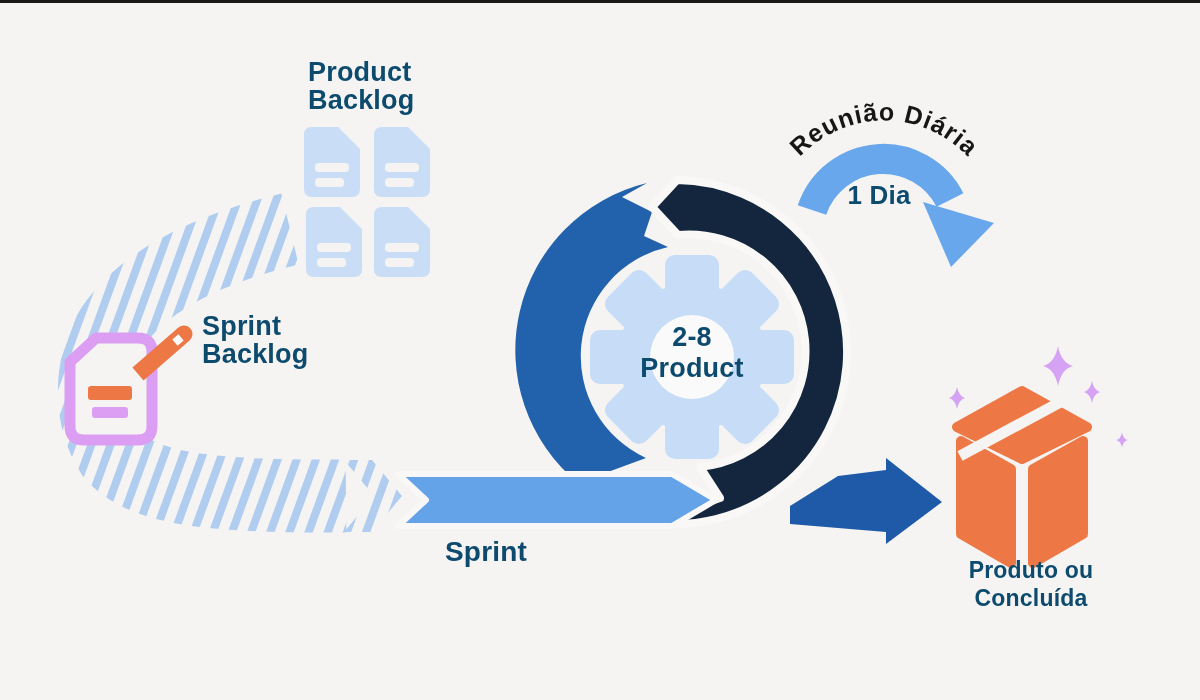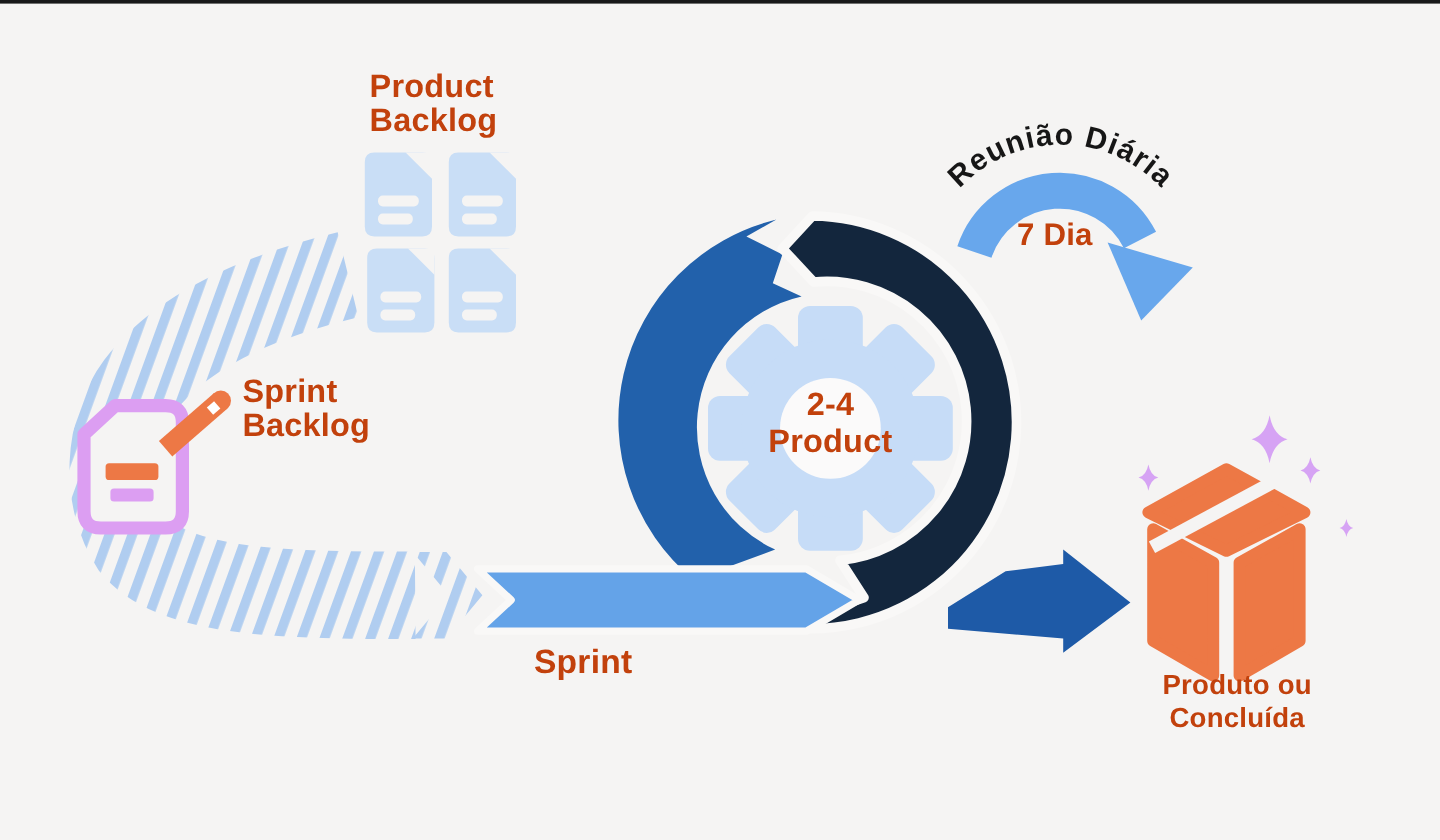--- a/index.html
+++ b/index.html
@@ -1,21 +1,21 @@
 <!DOCTYPE html>
 <html><head>
 <meta charset="utf-8">
 <style>
   html,body{margin:0;padding:0;}
   body{width:1200px;height:700px;overflow:hidden;background:#f5f4f3;
        font-family:"Liberation Sans","DejaVu Sans",sans-serif;}
   .stage{position:relative;width:1200px;height:700px;background:#f5f4f3;}
   .topline{position:absolute;left:0;top:0;width:1200px;height:3px;background:#191919;}
   svg.diagram{position:absolute;left:0;top:0;}
-  .lbl{position:absolute;font-weight:700;color:#c2410c;line-height:28px;font-size:27px;
+  .lbl{position:absolute;font-weight:700;color:#0c4a6e;line-height:28px;font-size:27px;
        letter-spacing:.2px;white-space:nowrap;}
   .lbl div{white-space:nowrap;}
   .center{text-align:center;}
   #product-backlog-label{left:308px;top:58px;}
   #sprint-backlog-label{left:202px;top:312px;}
   #sprint-label{left:406px;top:538px;width:160px;font-size:28px;}
   #one-dia-label{left:809px;top:181px;width:140px;font-size:26px;}
   #gear-label{left:592px;top:322px;width:200px;font-size:27px;line-height:31px;}
   #outcome-label{left:891px;top:556px;width:280px;font-size:23px;}
   svg text.curved{font-weight:700;font-size:25px;letter-spacing:1px;fill:#161616;
@@ -123,25 +123,25 @@
     <div>Product</div>
     <div>Backlog</div>
   </div>
 
   <div class="lbl" id="sprint-backlog-label">
     <div>Sprint</div>
     <div>Backlog</div>
   </div>
 
   <div class="lbl center" id="gear-label">
-    <div>2-4</div>
+    <div>2-8</div>
     <div>Product</div>
   </div>
 
-  <div class="lbl center" id="one-dia-label">7 Dia</div>
+  <div class="lbl center" id="one-dia-label">1 Dia</div>
 
   <div class="lbl center" id="sprint-label">Sprint</div>
 
   <div class="lbl center" id="outcome-label">
     <div>Produto ou</div>
     <div>Concluída</div>
   </div>
 </div>
 
 </body></html>

